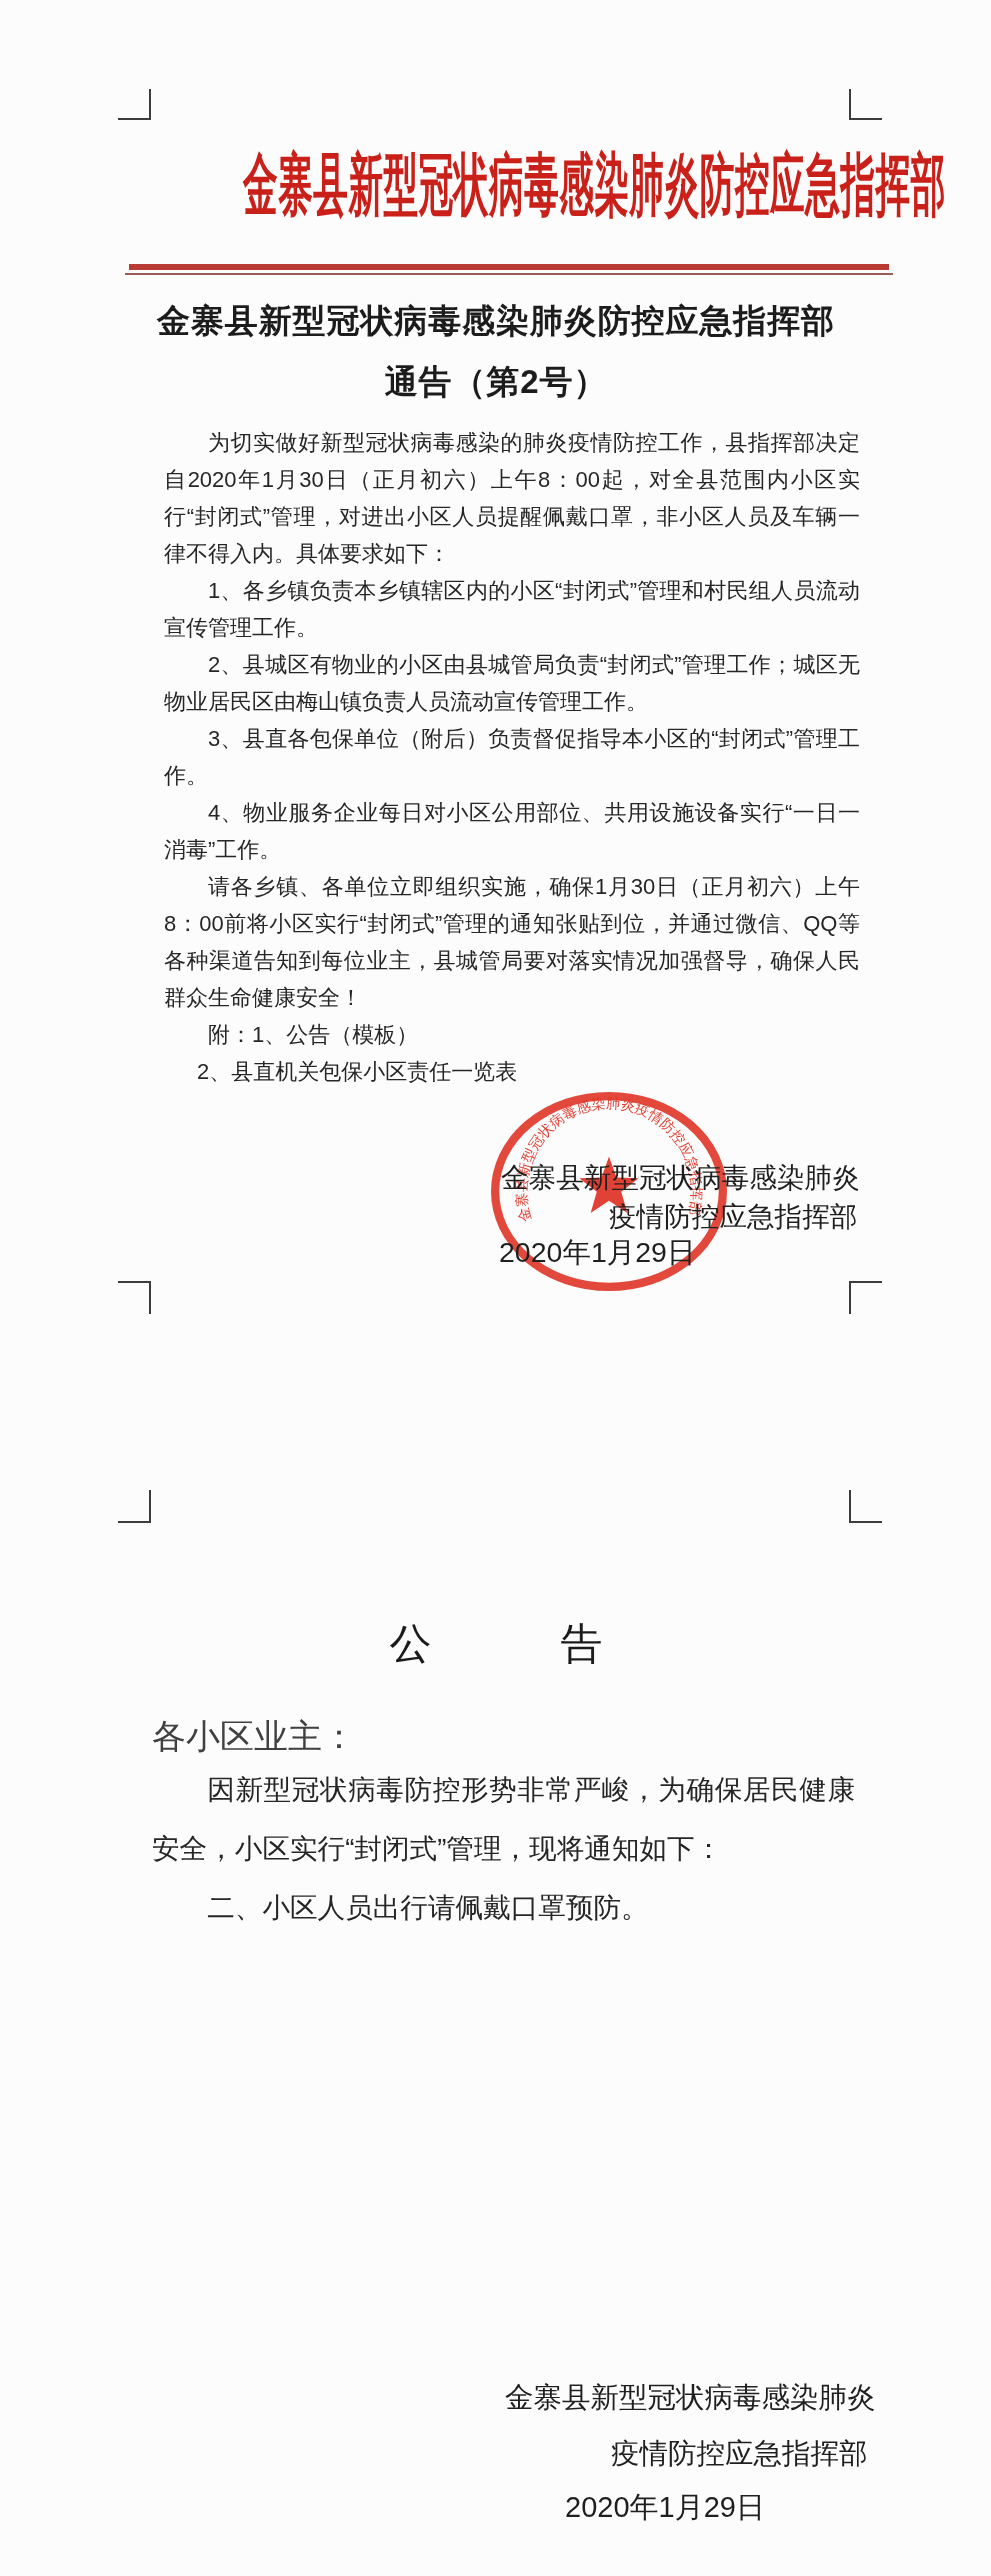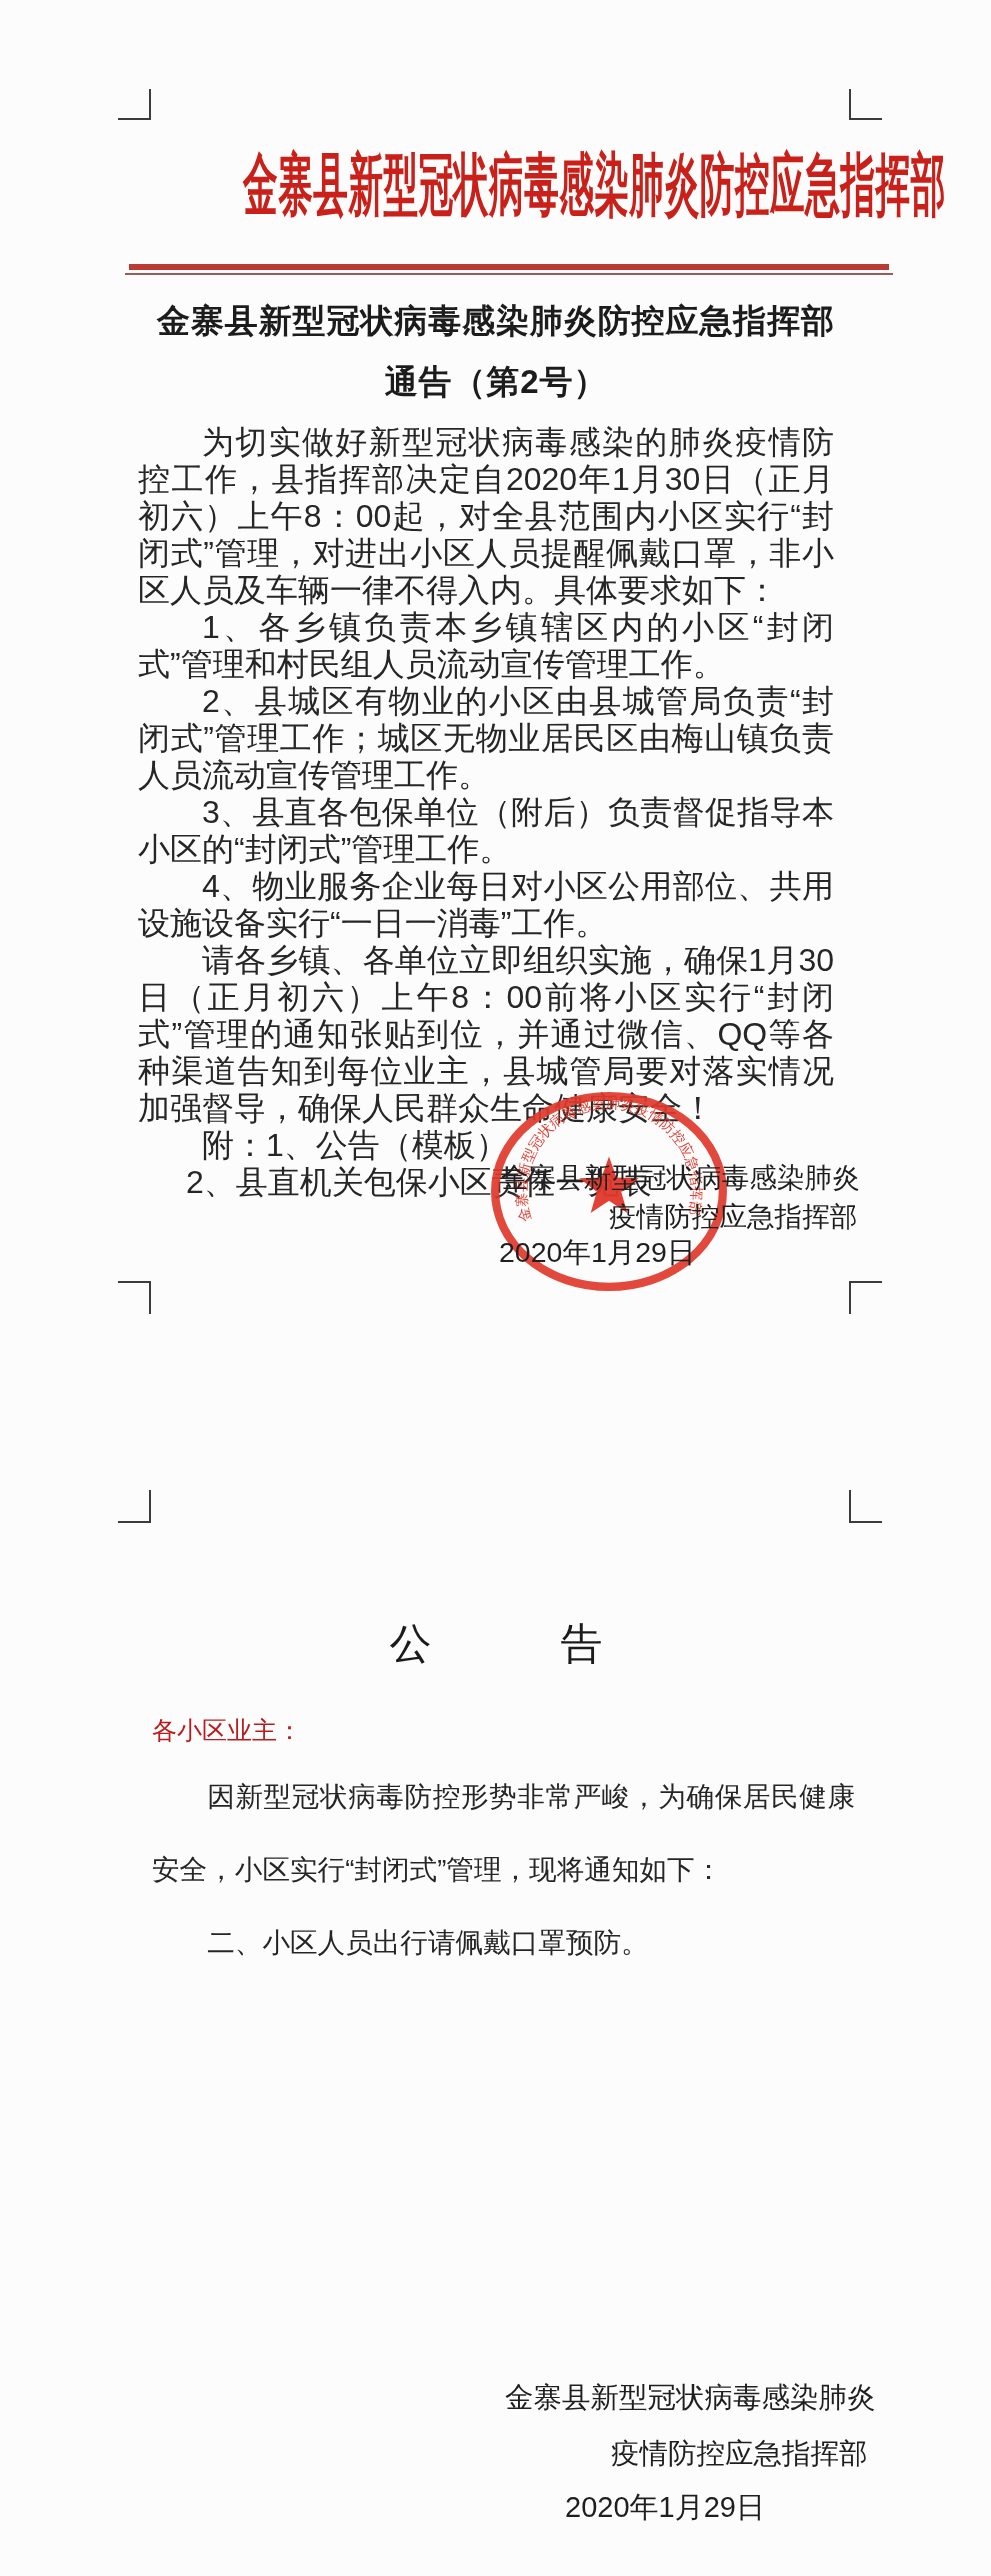--- a/index.html
+++ b/index.html
@@ -18,34 +18,34 @@
     font-weight:700;font-size:68px;line-height:77px;white-space:nowrap;
     transform:scaleX(0.51);transform-origin:50% 50%;
     color:#c9201a;letter-spacing:0.9px;
   }
   .rule{background:#b83c34;height:5.5px;}
   .rule-thin{background:#9c5b55;height:1.8px;}
 
   .doc-title1{top:299px;font-size:33px;font-weight:600;letter-spacing:0.9px;color:#1c1c1c;}
   .doc-title2{top:360px;font-size:33px;font-weight:600;letter-spacing:0.9px;color:#1c1c1c;}
 
-  .body1{left:138px;top:424px;width:696px;font-size:32px;line-height:37px;color:#262626;}
+  .body1{left:164px;top:424px;width:696px;font-size:22px;line-height:37px;color:#262626;}
   .body1 p{margin:0;text-indent:2em;text-align:justify;}
   .body1 p.att2{text-indent:1.5em;}
 
   .sigline{white-space:nowrap;color:#1f1f1f;}
 
   
   .mk{position:absolute;background:#3c3c3c;}
 
   
   .ann-title{top:1616px;font-size:42px;font-weight:500;color:#1b1b1b;
     display:flex;justify-content:center;gap:129px;}
-  .salutation{left:152px;top:1714px;font-size:25px;color:#b91c1c;}
-  .body2{left:152px;top:1760px;width:703px;font-size:27.6px;line-height:73px;color:#262626;}
+  .salutation{left:152px;top:1714px;font-size:34px;color:#404040;}
+  .body2{left:152px;top:1760px;width:703px;font-size:27.6px;line-height:59px;color:#262626;}
   .body2 p{margin:0;text-indent:2em;text-align:justify;}
 </style>
 </head>
 <body>
 
 <div id="canvas">
 
   <div class="mk" style="left:149px;top:89px;width:1.8px;height:31px;"></div>
   <div class="mk" style="left:118px;top:118px;width:33px;height:1.8px;"></div>
   <div class="mk" style="left:849px;top:89px;width:1.8px;height:31px;"></div>

